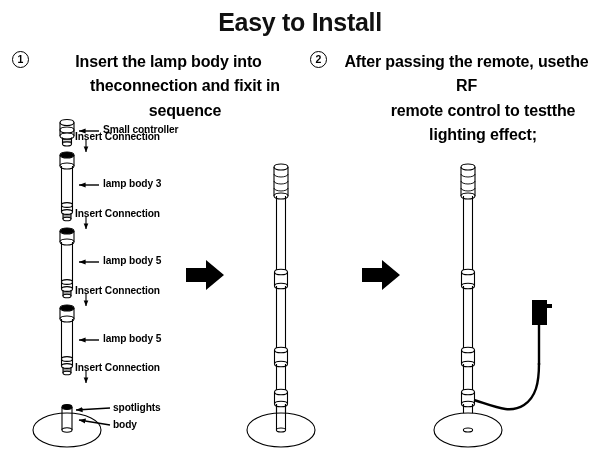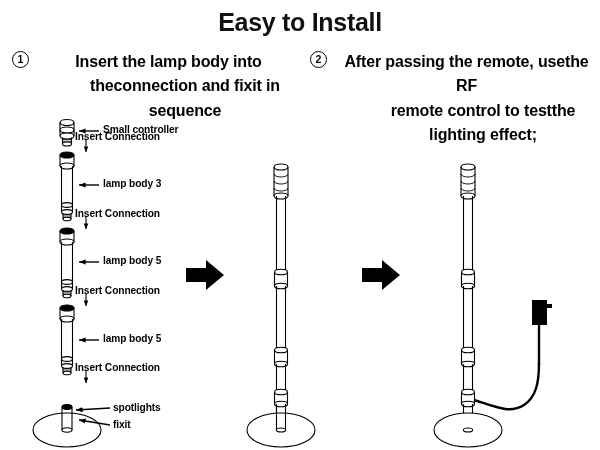--- a/index.html
+++ b/index.html
@@ -279,15 +279,15 @@
     <div class="callout" style="left:103px; top:156px;">lamp body 5</div>
 
     <div class="callout" style="left:75px; top:186px;">Insert Connection</div>
 
     <div class="callout" style="left:103px; top:234px;">lamp body 5</div>
 
     <div class="callout" style="left:75px; top:263px;">Insert Connection</div>
 
     <div class="callout" style="left:113px; top:303px;">spotlights</div>
 
-    <div class="callout" style="left:113px; top:320px;">fixit</div>
+    <div class="callout" style="left:113px; top:320px;">body</div>
   </div>
 </div>
 
 </body></html>

